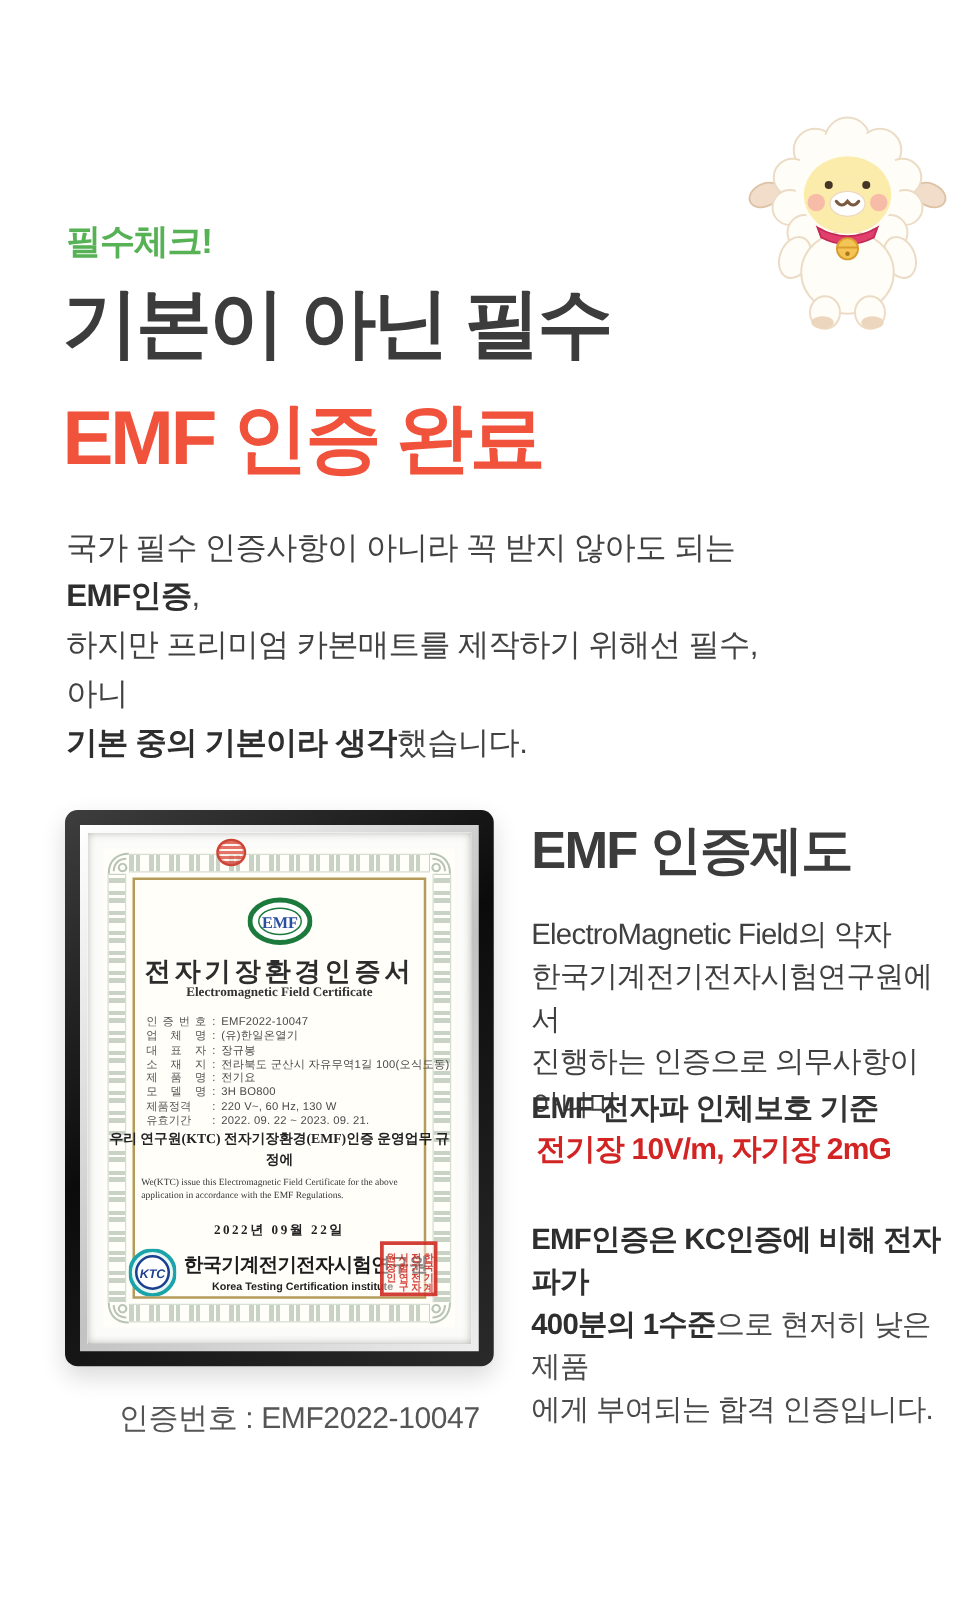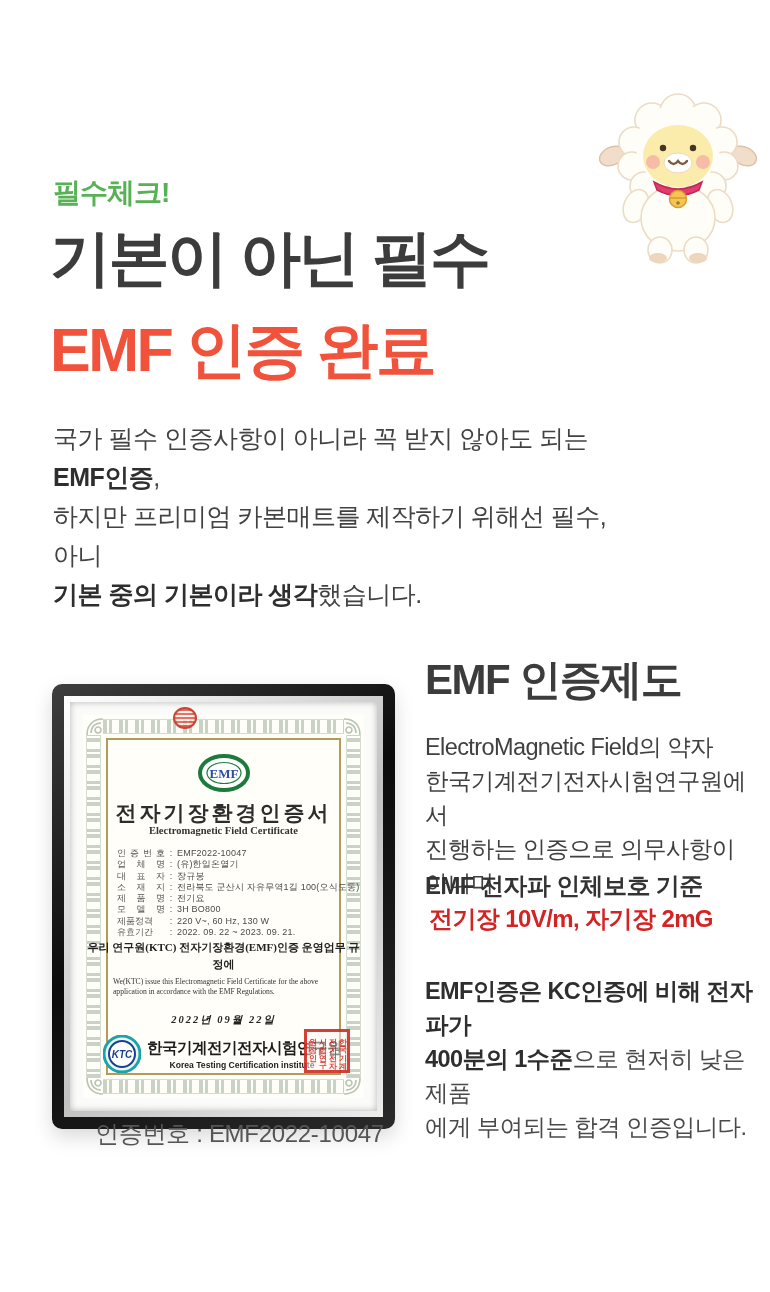--- a/index.html
+++ b/index.html
@@ -16,21 +16,21 @@
   .hero-body { position:absolute; left:53px; top:419px; font-size:25px; line-height:39px;
                color:#424242; letter-spacing:-0.5px; }
   .hero-body b { color:#2e2e2e; font-weight:800; }
 
   
   .mascot { position:absolute; left:592px; top:82px; width:172px; height:184px; }
 
   
   .cert-frame { position:absolute; left:52px; top:648px; width:343px; height:445px;
                 background:linear-gradient(145deg,#3e3e3e,#0b0b0b 45%,#2a2a2a);
-                border-radius:10px; padding:12px; box-shadow:0 8px 20px rgba(0,0,0,.15);margin-top:36px; }
+                border-radius:10px; padding:12px; box-shadow:0 8px 20px rgba(0,0,0,.15); }
   .cert-bevel { width:100%; height:100%;
                 background:linear-gradient(135deg,#ffffff,#c2c2c2 55%,#ededed); padding:6px; }
   .cert-mat { width:100%; height:100%; background:#fbfbf9; padding:13px;
               box-shadow:inset 0 0 7px rgba(0,0,0,.28); }
   .cert-paper { position:relative; width:100%; height:100%; background:#fffef9; }
 
   .band { position:absolute; opacity:.95; }
   .band.h { left:20px; right:20px; height:15px;
             background:repeating-linear-gradient(90deg,#c6d0c3 0 4px,transparent 4px 6px,#c6d0c3 6px 9px,transparent 9px 16px);
             border-top:1px solid #d4dcd1; border-bottom:1px solid #d4dcd1; }
@@ -62,21 +62,21 @@
   .cert-fields .sep { width:12px; text-align:center; }
   .cert-fields .val { letter-spacing:.2px; }
 
   .stmt-ko { position:absolute; left:0; right:0; top:224px; text-align:center;
              font-family:"Liberation Serif", serif; font-weight:700; font-size:11px;
              line-height:17px; color:#222; }
   .stmt-en { position:absolute; left:30px; right:24px; top:262px;
              font-family:"Liberation Serif", serif; font-size:7.6px; line-height:10px; color:#333; }
   .cert-date { position:absolute; left:0; right:0; top:298px; text-align:center;
                font-family:"Liberation Serif", serif; font-weight:700; font-size:10.5px;
-               letter-spacing:2px; color:#222;font-style:italic; }
+               letter-spacing:2px; color:#222; }
 
   .issuer-row { position:absolute; left:18px; right:14px; top:320px; height:42px; }
   .ktc-logo { position:absolute; left:2px; top:0px; }
   .issuer-txt { position:absolute; left:46px; top:3px; width:190px; text-align:center; }
   .issuer-ko { font-size:15.5px; font-weight:800; letter-spacing:-0.5px; color:#1c1c1c; white-space:nowrap; }
   .issuer-en { font-size:8.6px; font-weight:700; color:#222; margin-top:1px; white-space:nowrap; }
   .seal-bottom { position:absolute; right:0px; top:-6px; width:46px; height:44px;
                  border:3px solid #d03028; background:rgba(255,245,243,.55);
                  display:flex; align-items:center; justify-content:center; opacity:.92; }
   .seal-bottom .glyphs { writing-mode:vertical-rl; font-size:8px; font-weight:800;

